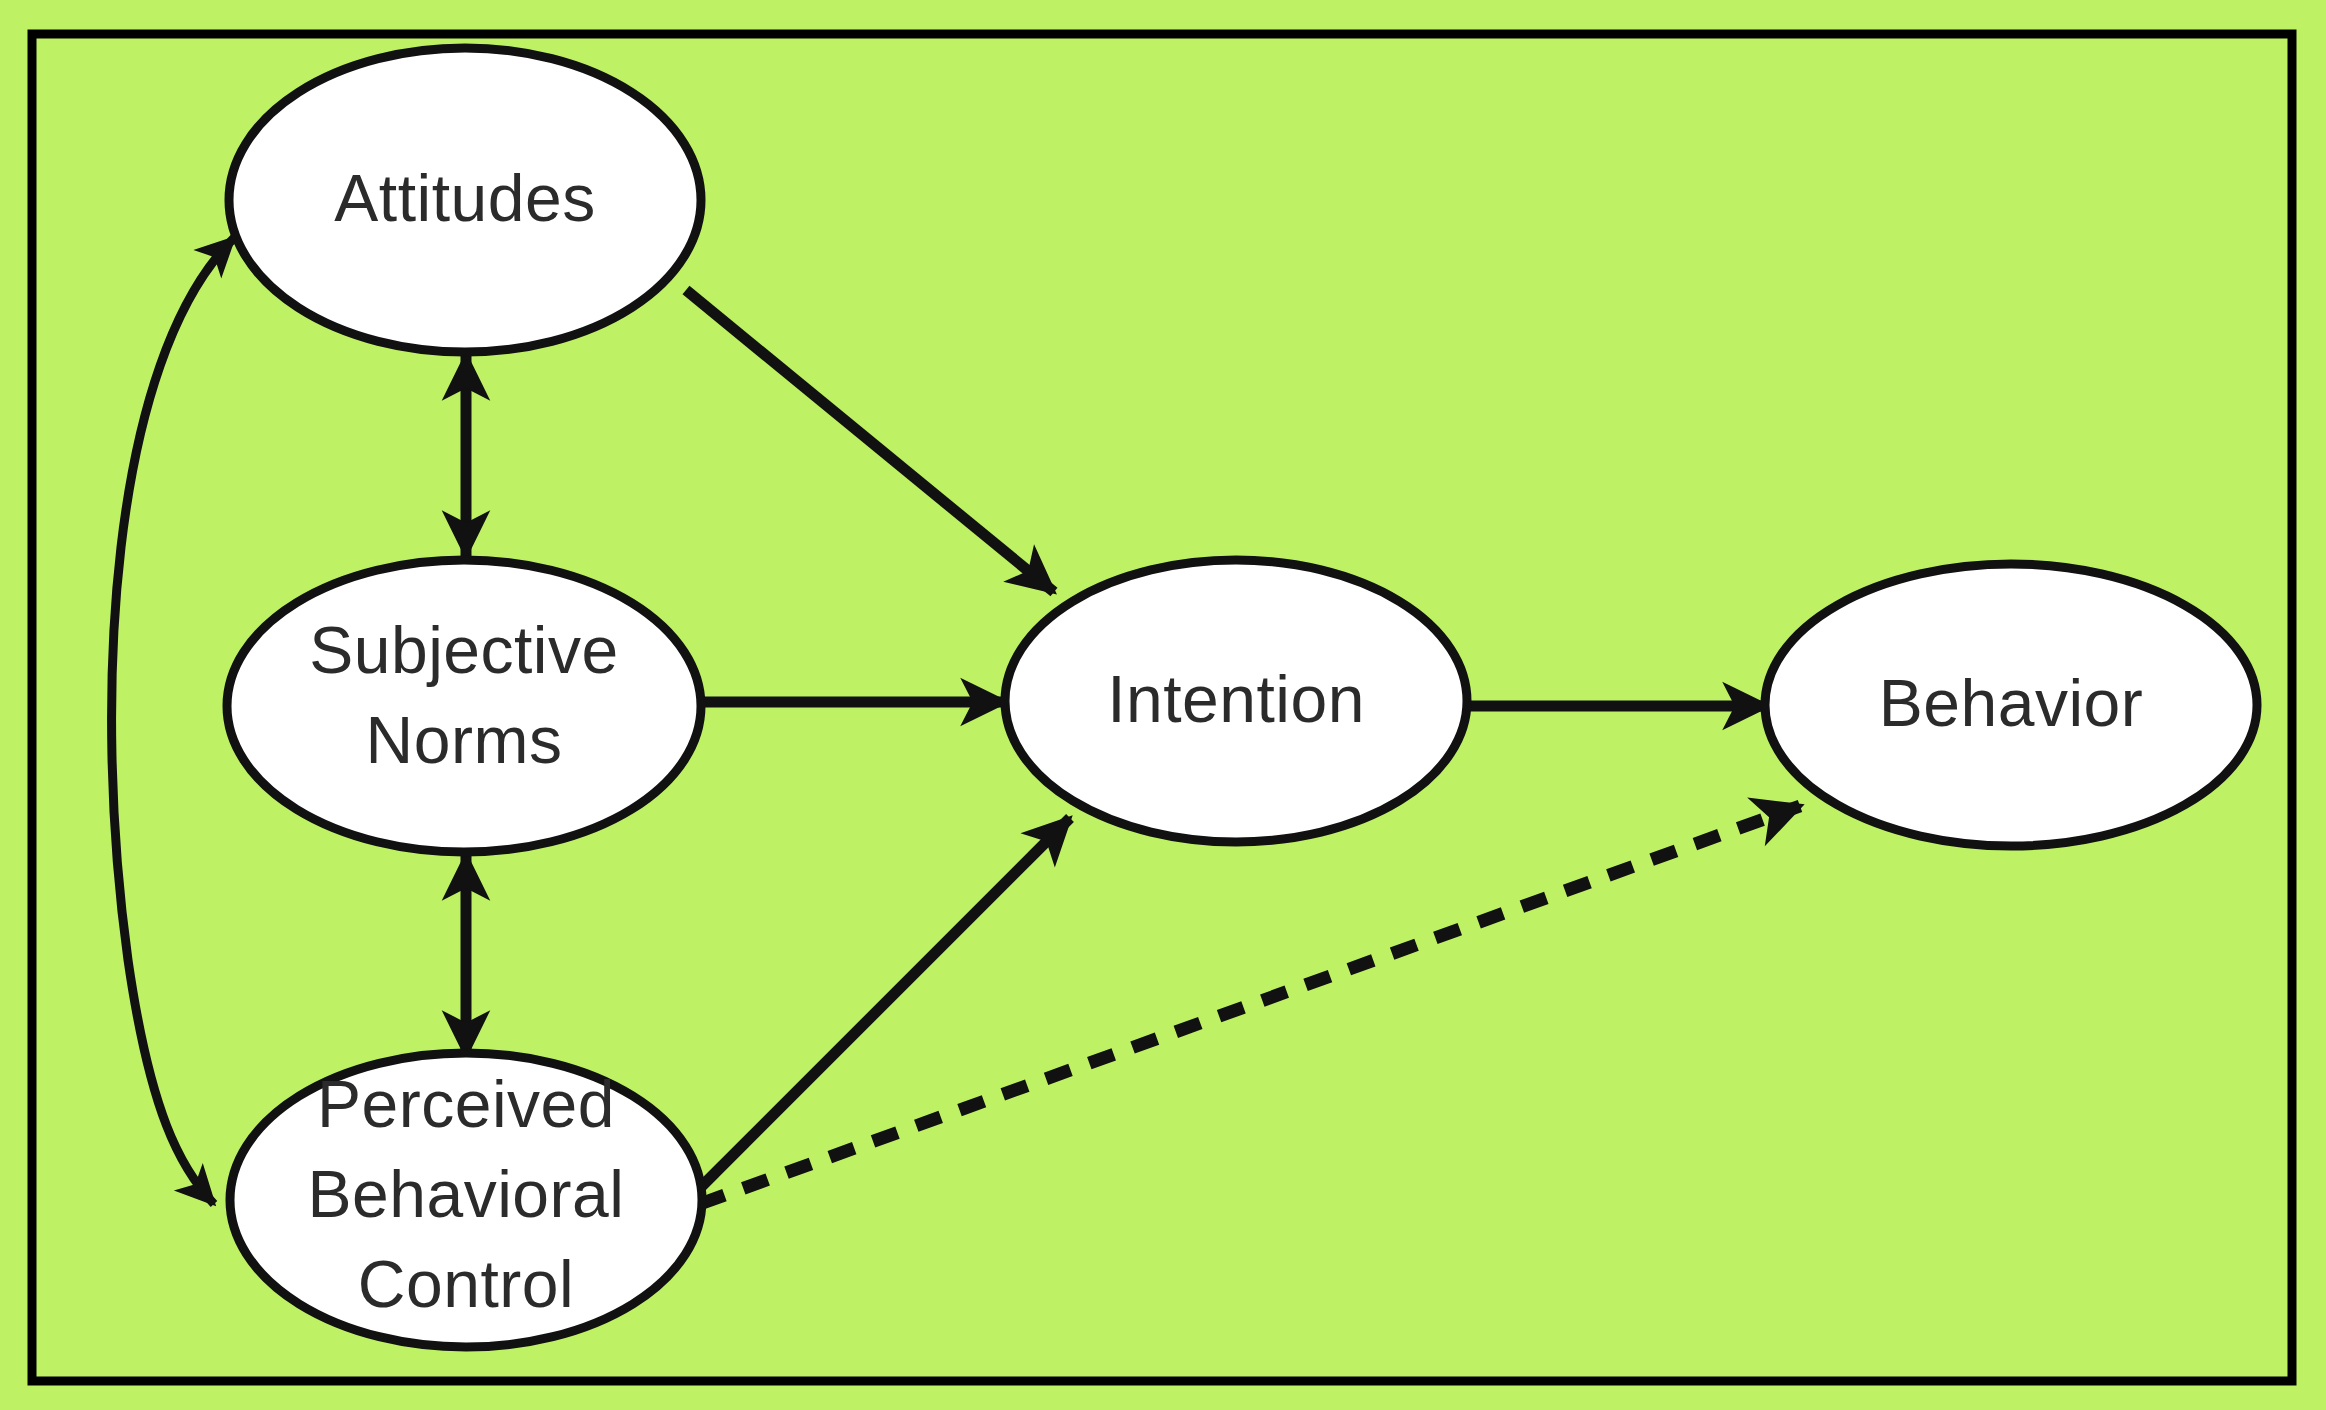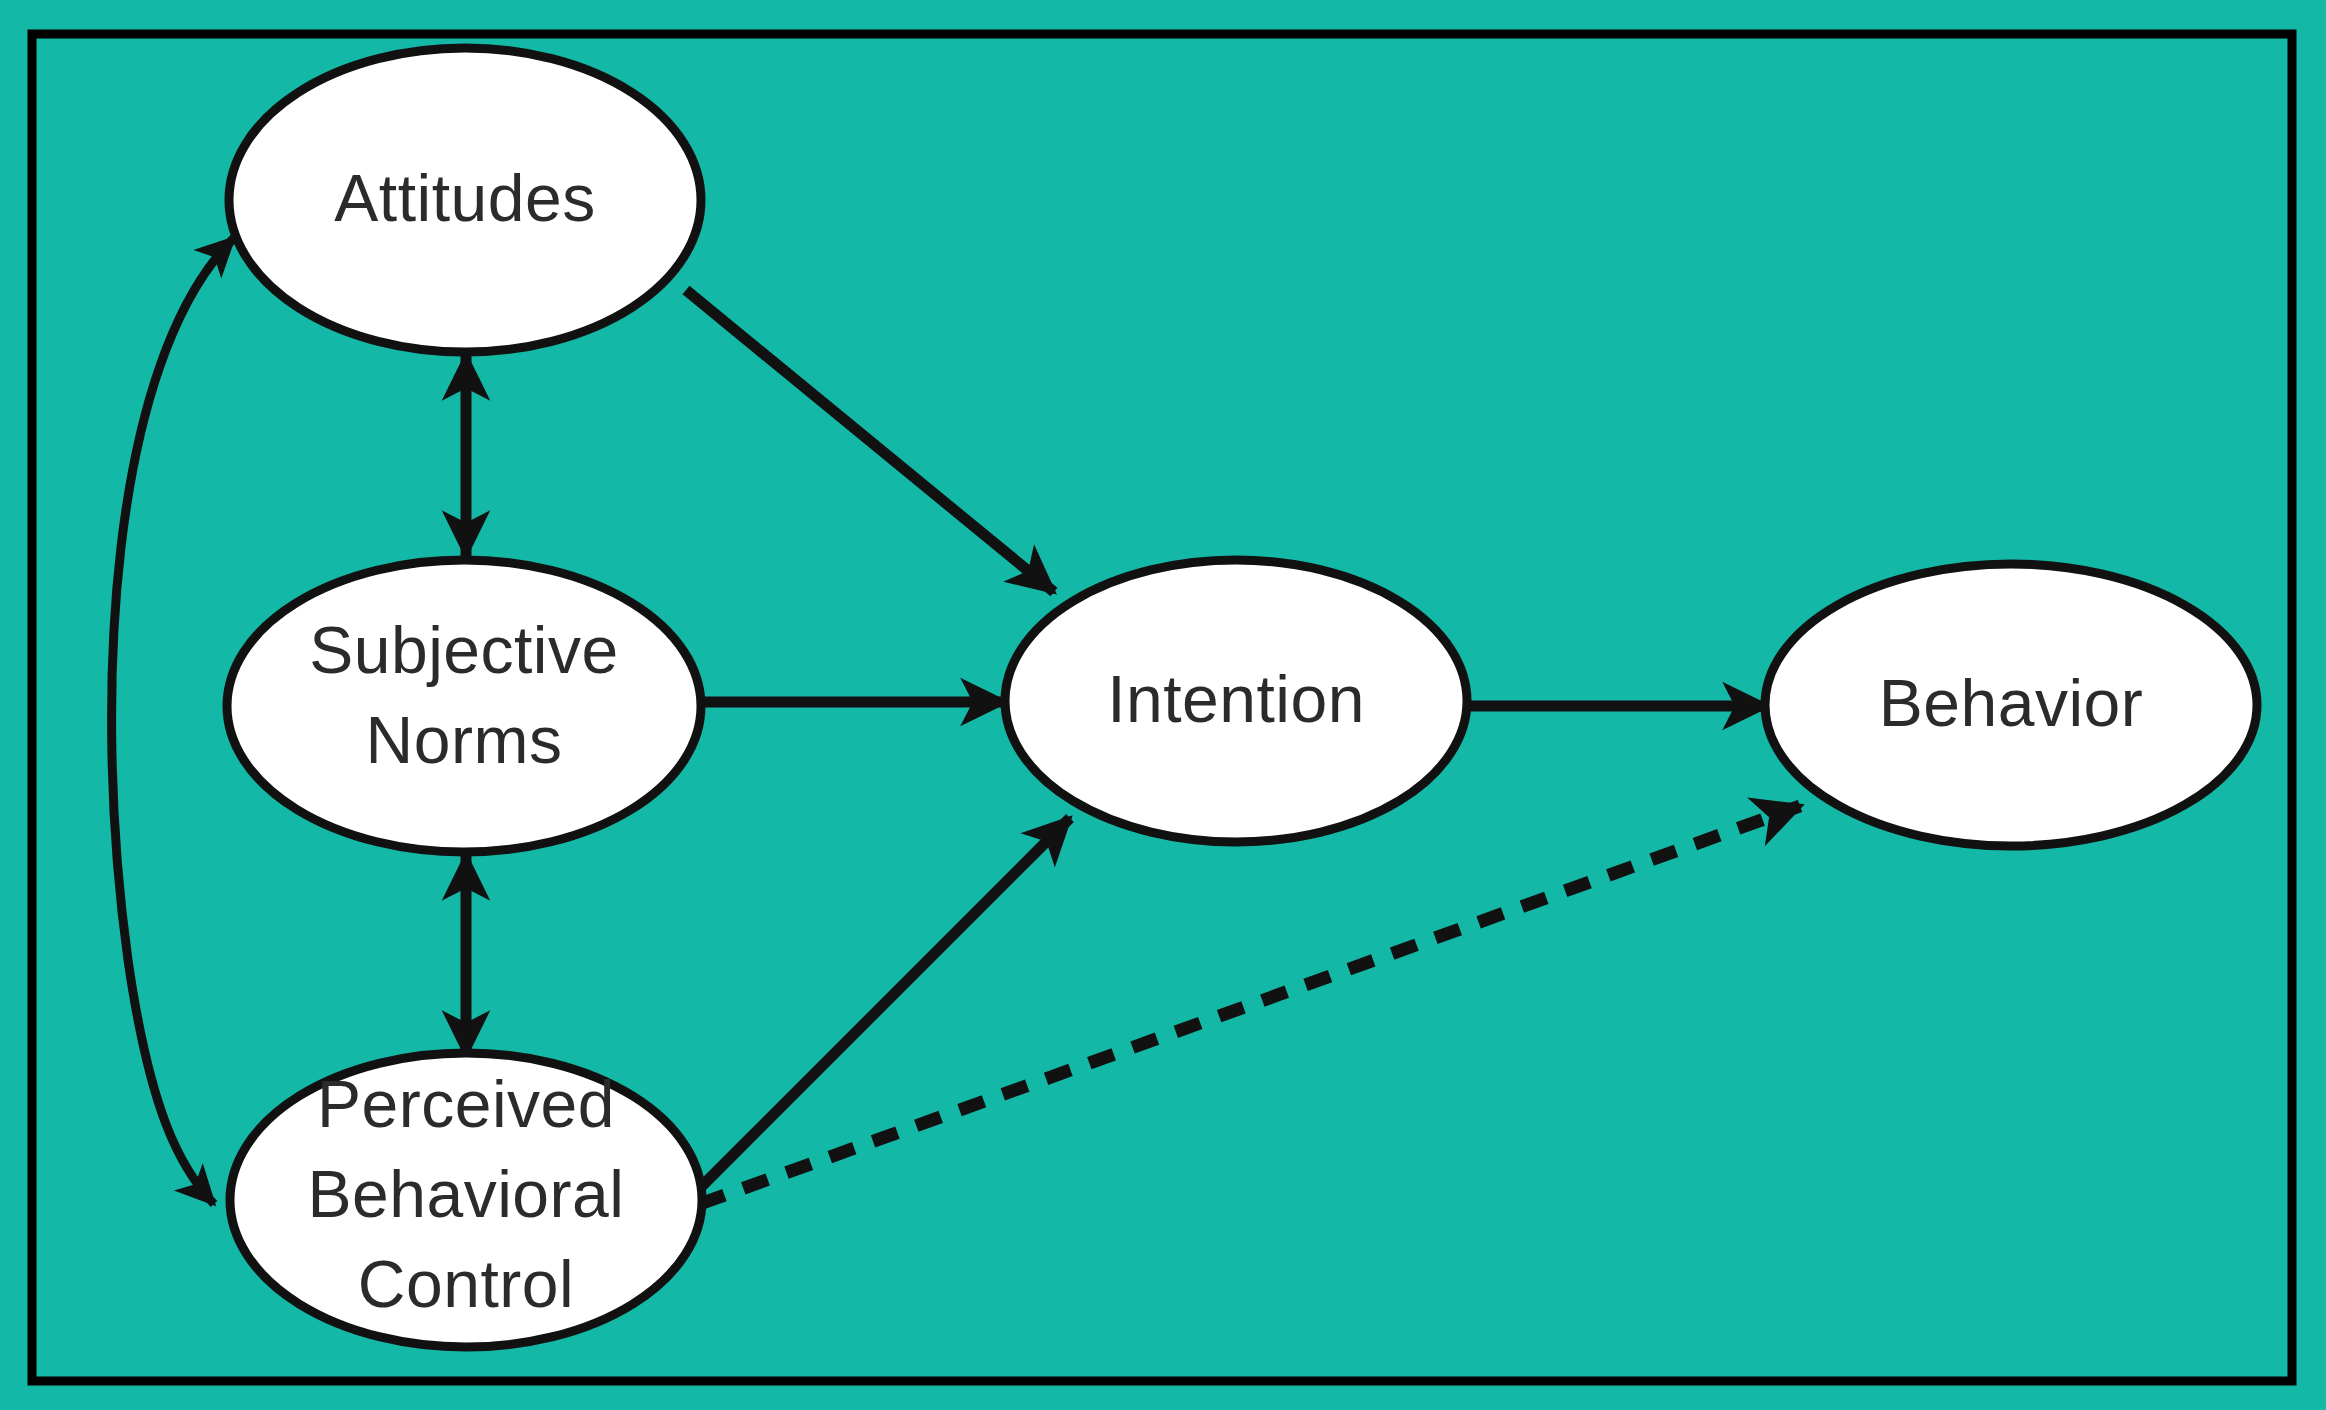--- a/index.html
+++ b/index.html
@@ -11,21 +11,21 @@
   body {
     width: 2326px;
     height: 1410px;
     font-family: "Liberation Sans", sans-serif;
     overflow: hidden;
   }
   #diagram-root {
     position: relative;
     width: 2326px;
     height: 1410px;
-    background: #14b8a6;
+    background: #bef264;
   }
   #tpb-svg {
     position: absolute;
     top: 0;
     left: 0;
     width: 2326px;
     height: 1410px;
     display: block;
   }
   .node-ellipse {

